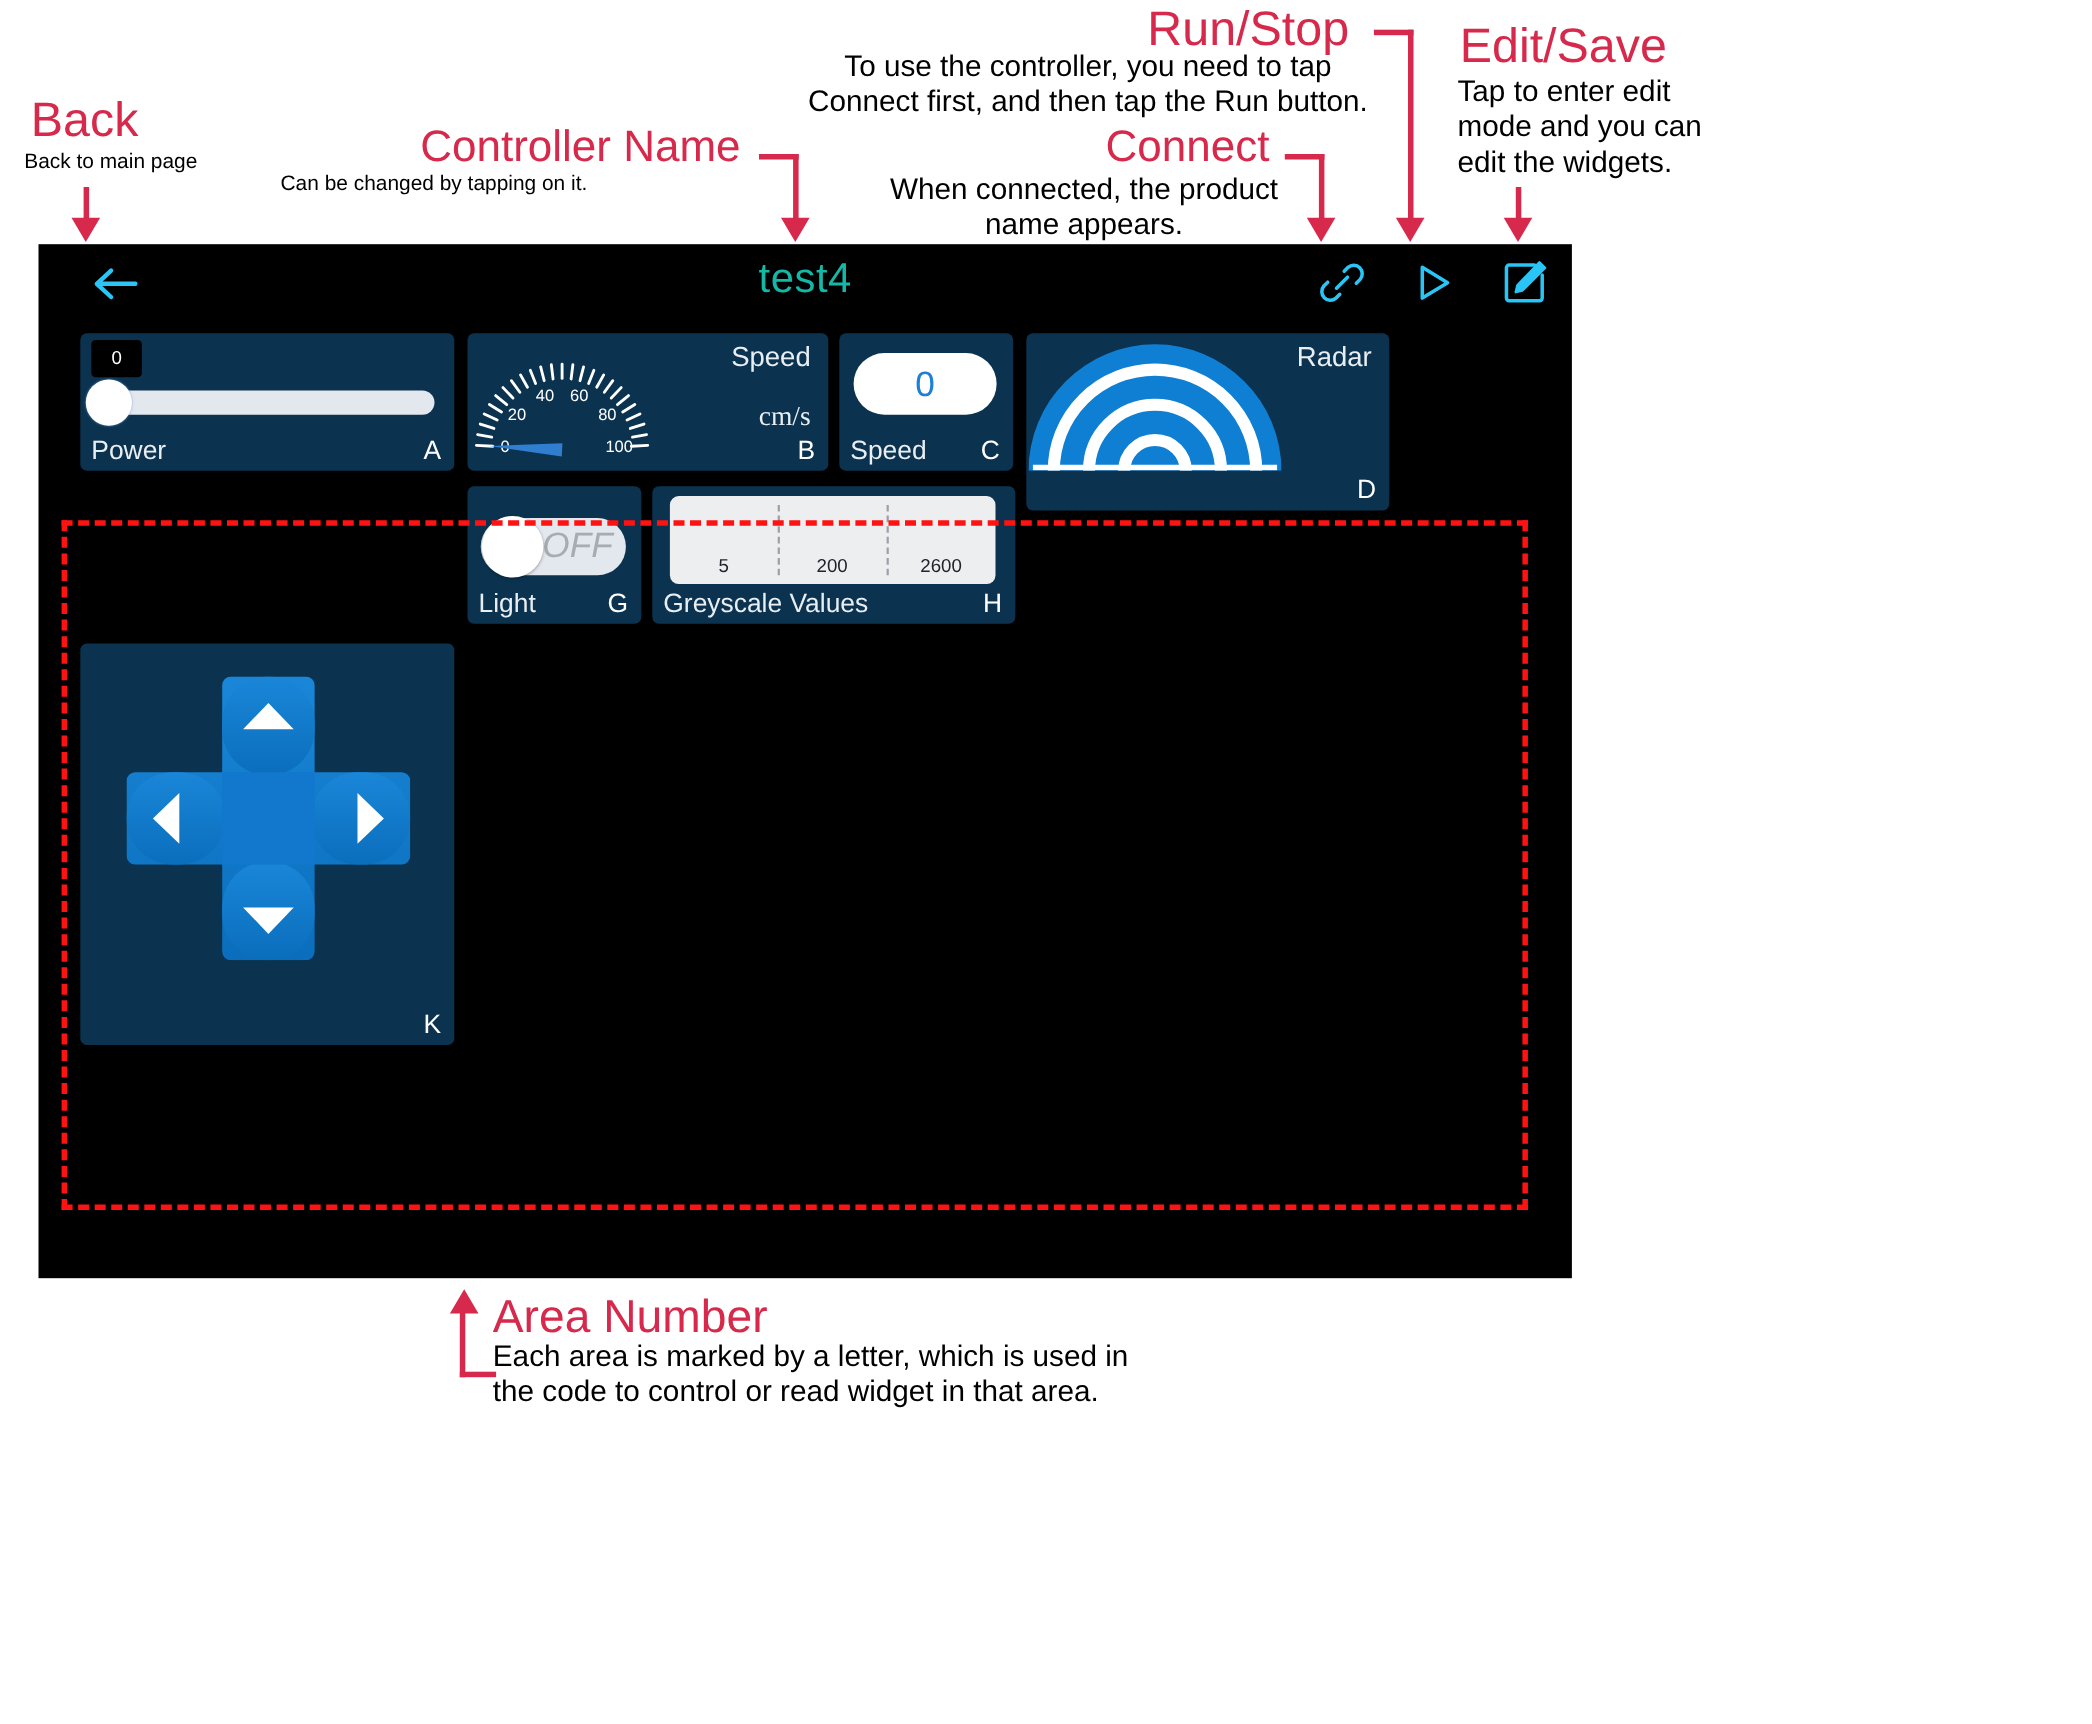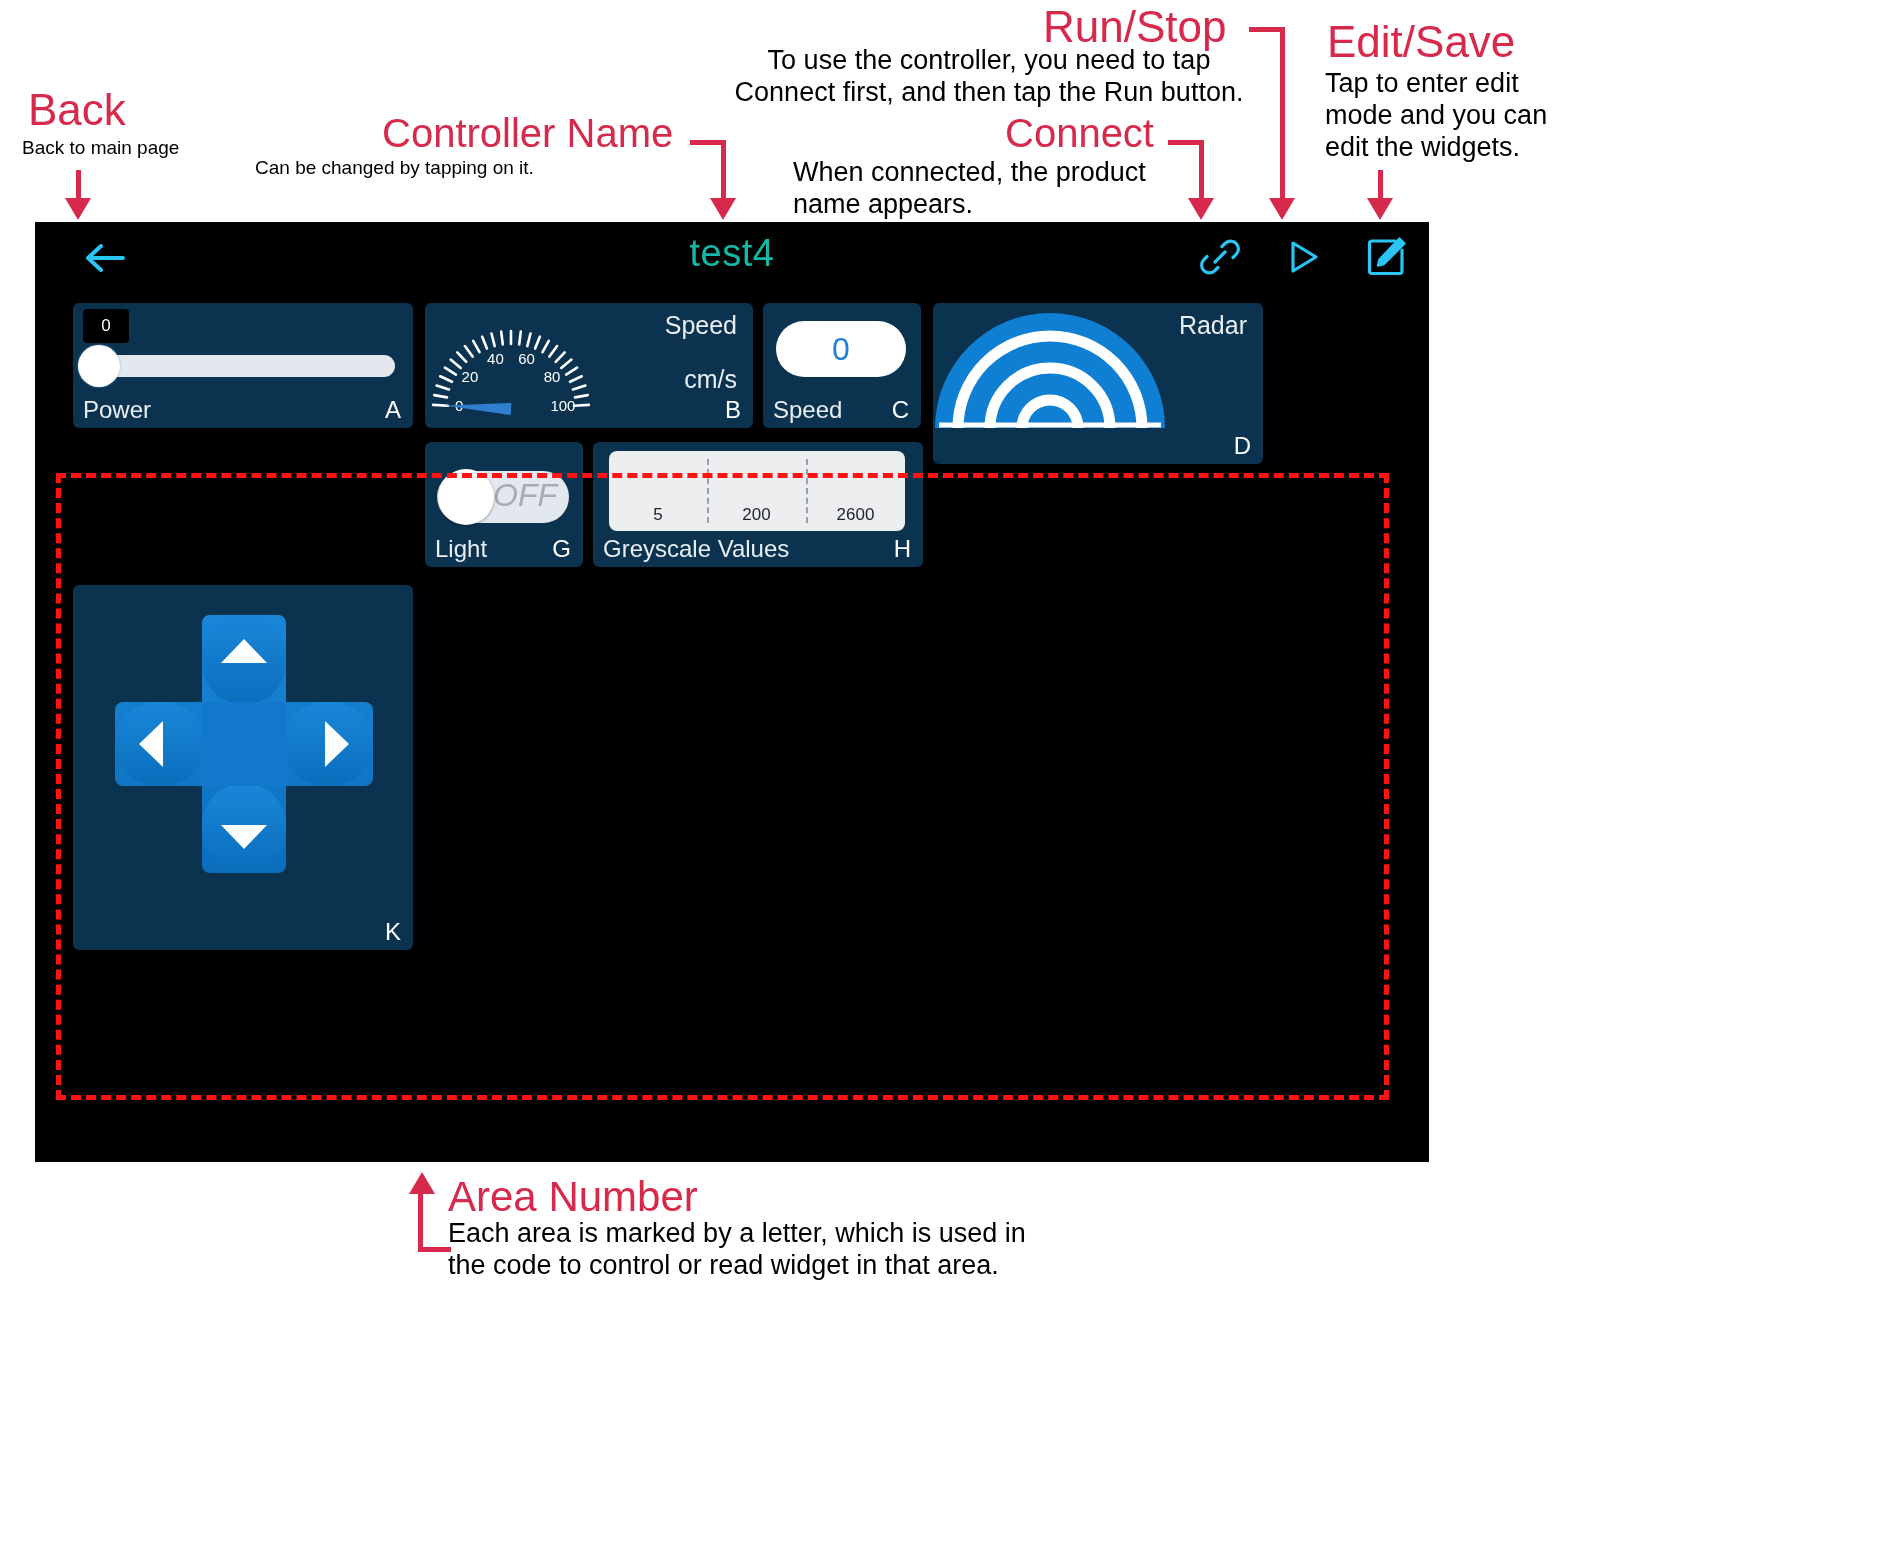--- a/index.html
+++ b/index.html
@@ -93,21 +93,21 @@
     font-family: "Liberation Sans", sans-serif;
   }
   .w-title {
     position: absolute; right: 16px; top: 8px;
     color: #e9eef2; font-size: 25px;
     font-family: "Liberation Sans", sans-serif;
   }
   .w-unit {
     position: absolute; right: 16px; top: 62px;
     color: #e9eef2; font-size: 25px;
-    font-family: Liberation Sans, sans-serif;
+    font-family: Liberation Serif, serif;
   }
 
   
   #w-power { left: 38px; top: 13px; width: 340px; height: 125px; }
   .slider-val {
     position: absolute; left: 10px; top: 6px;
     width: 46px; height: 34px;
     background: #000; border-radius: 4px;
     color: #ffffff; font-size: 17px;
     display: flex; align-items: center; justify-content: center;
@@ -209,21 +209,21 @@
   <div class="ann-arrow arrow-down" style="left:710px; top:198px;"></div>
 
   <div class="ann-body" style="left:729px; top:45px; font-size:27px; text-align:center; width:520px;">To use the controller, you need to tap
 Connect first, and then tap the Run button.</div>
   <div class="ann-title" style="left:1043px; top:5px; font-size:44px;">Run/Stop</div>
   <div class="ann-line" style="left:1249px; top:27px; width:36px; height:5px;"></div>
   <div class="ann-line" style="left:1280px; top:27px; width:5px; height:176px;"></div>
   <div class="ann-arrow arrow-down" style="left:1269px; top:198px;"></div>
 
   <div class="ann-title" style="left:1005px; top:113px; font-size:40px;">Connect</div>
-  <div class="ann-body" style="left:793px; top:157px; font-size:27px; width:385px;">When connected, the product
+  <div class="ann-body" style="left:793px; top:157px; font-size:27px; text-align:center; width:385px;">When connected, the product
 name appears.</div>
   <div class="ann-line" style="left:1168px; top:140px; width:36px; height:5px;"></div>
   <div class="ann-line" style="left:1199px; top:140px; width:5px; height:62px;"></div>
   <div class="ann-arrow arrow-down" style="left:1188px; top:198px;"></div>
 
   <div class="ann-title" style="left:1327px; top:20px; font-size:44px;">Edit/Save</div>
   <div class="ann-body" style="left:1325px; top:68px; font-size:27px;">Tap to enter edit
 mode and you can
 edit the widgets.</div>
   <div class="ann-line" style="left:1378px; top:170px; width:5px; height:32px;"></div>

